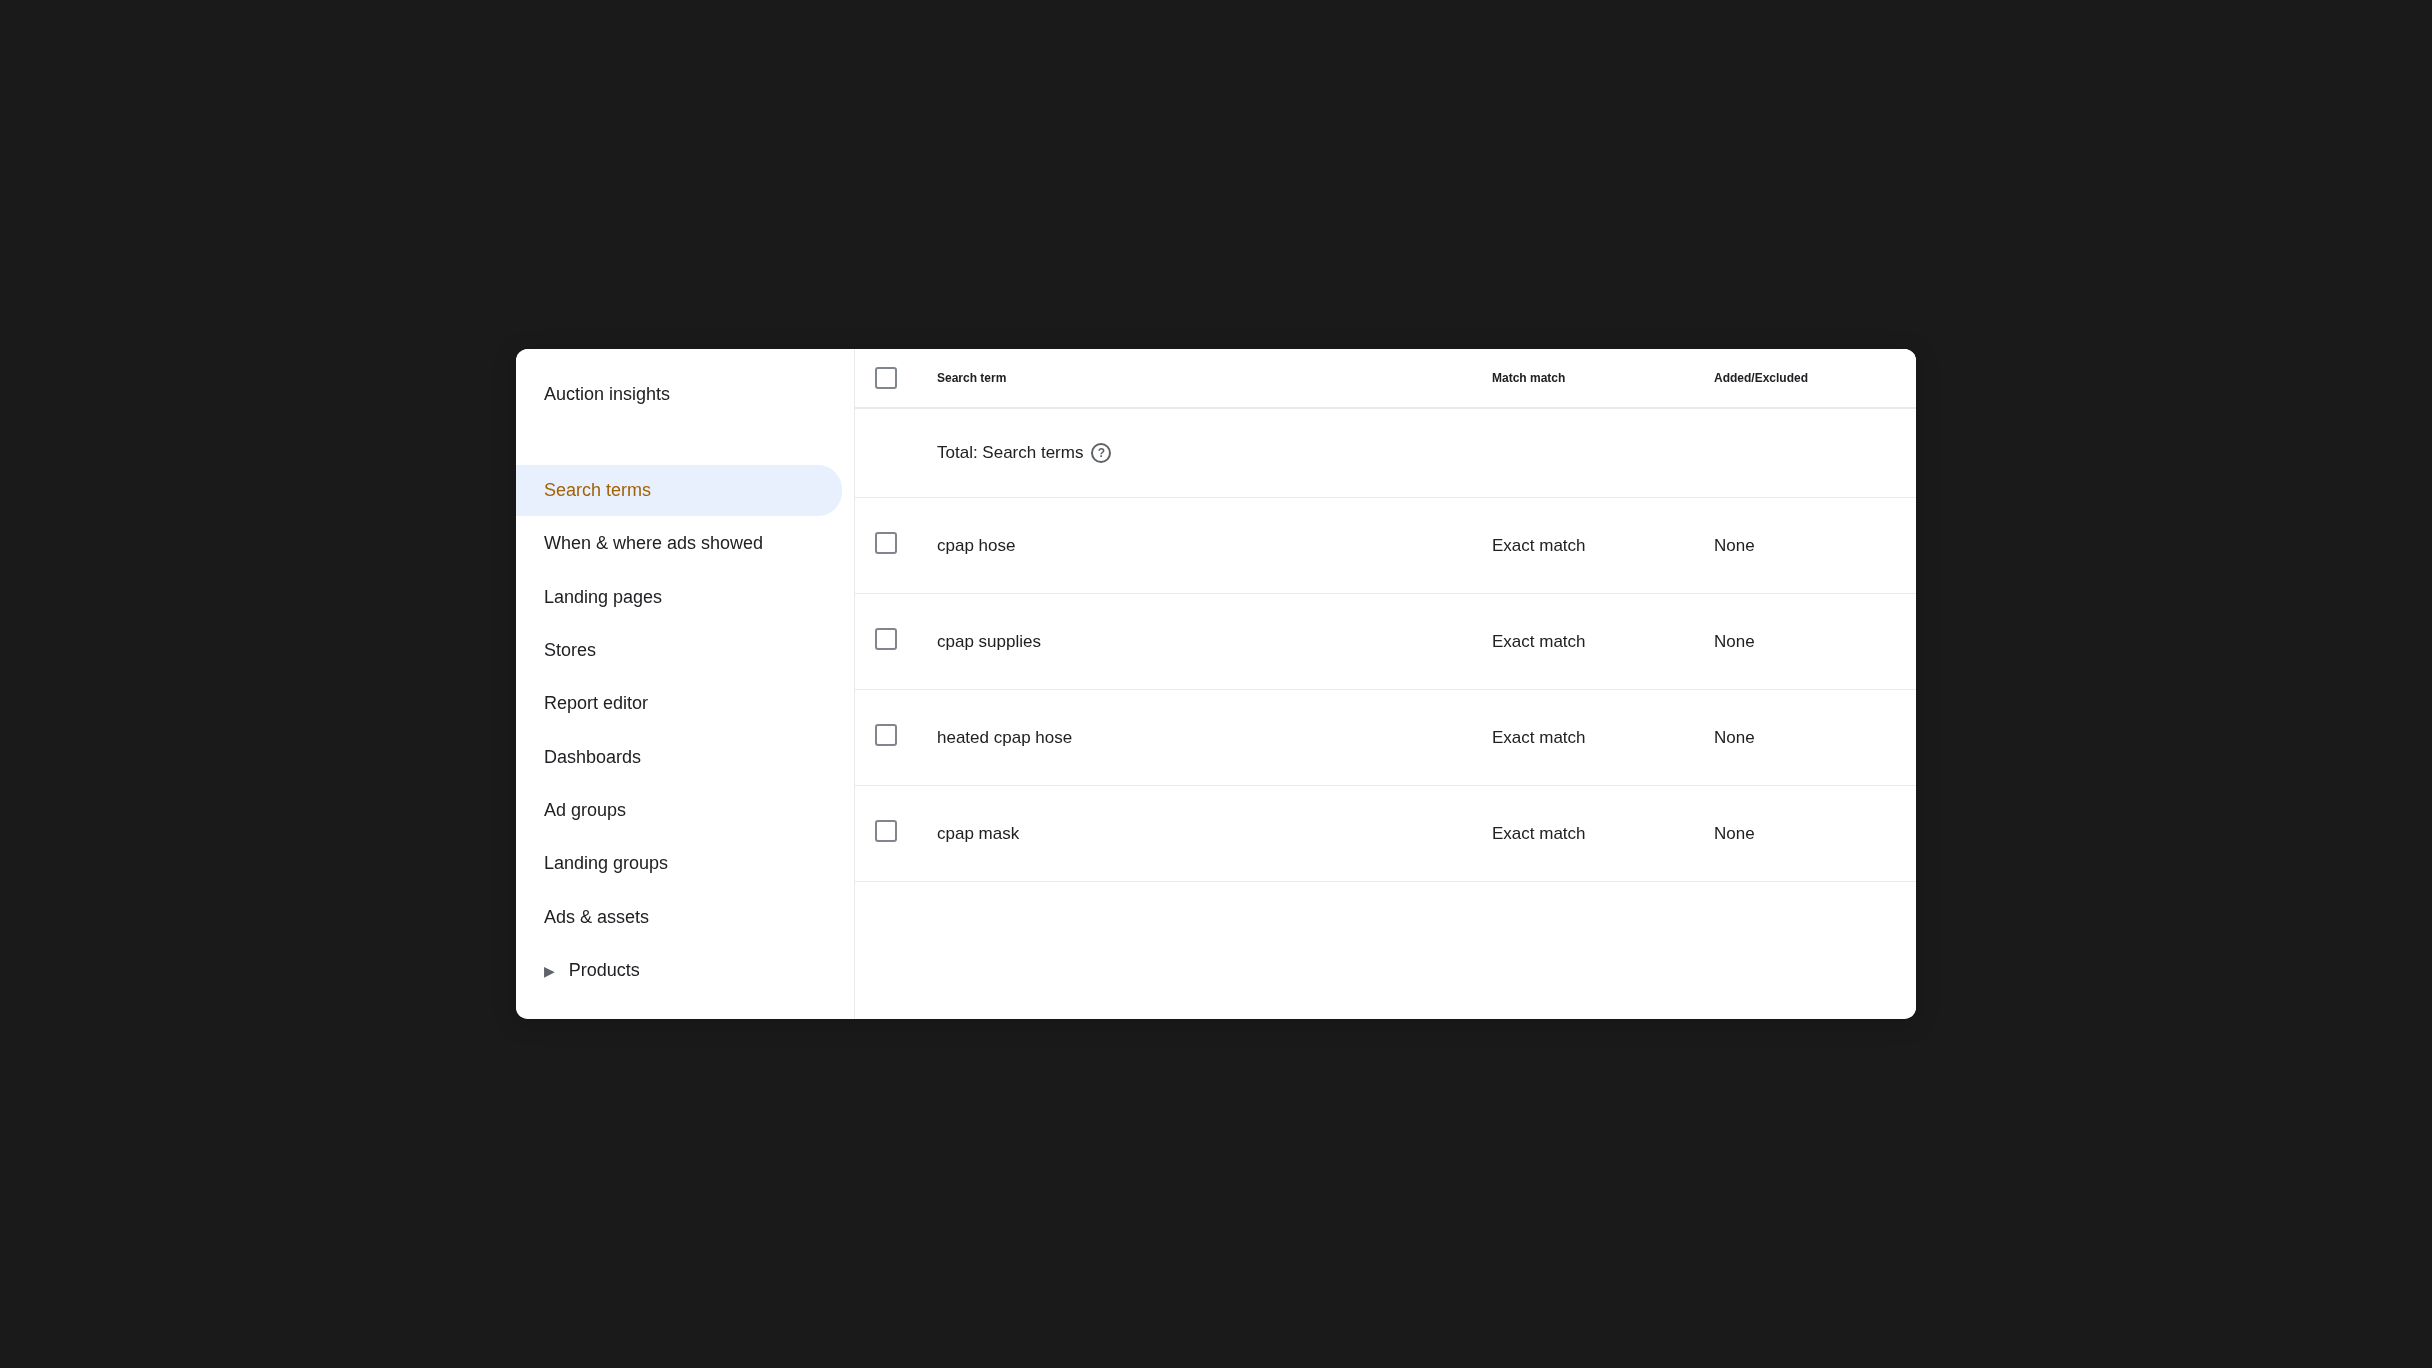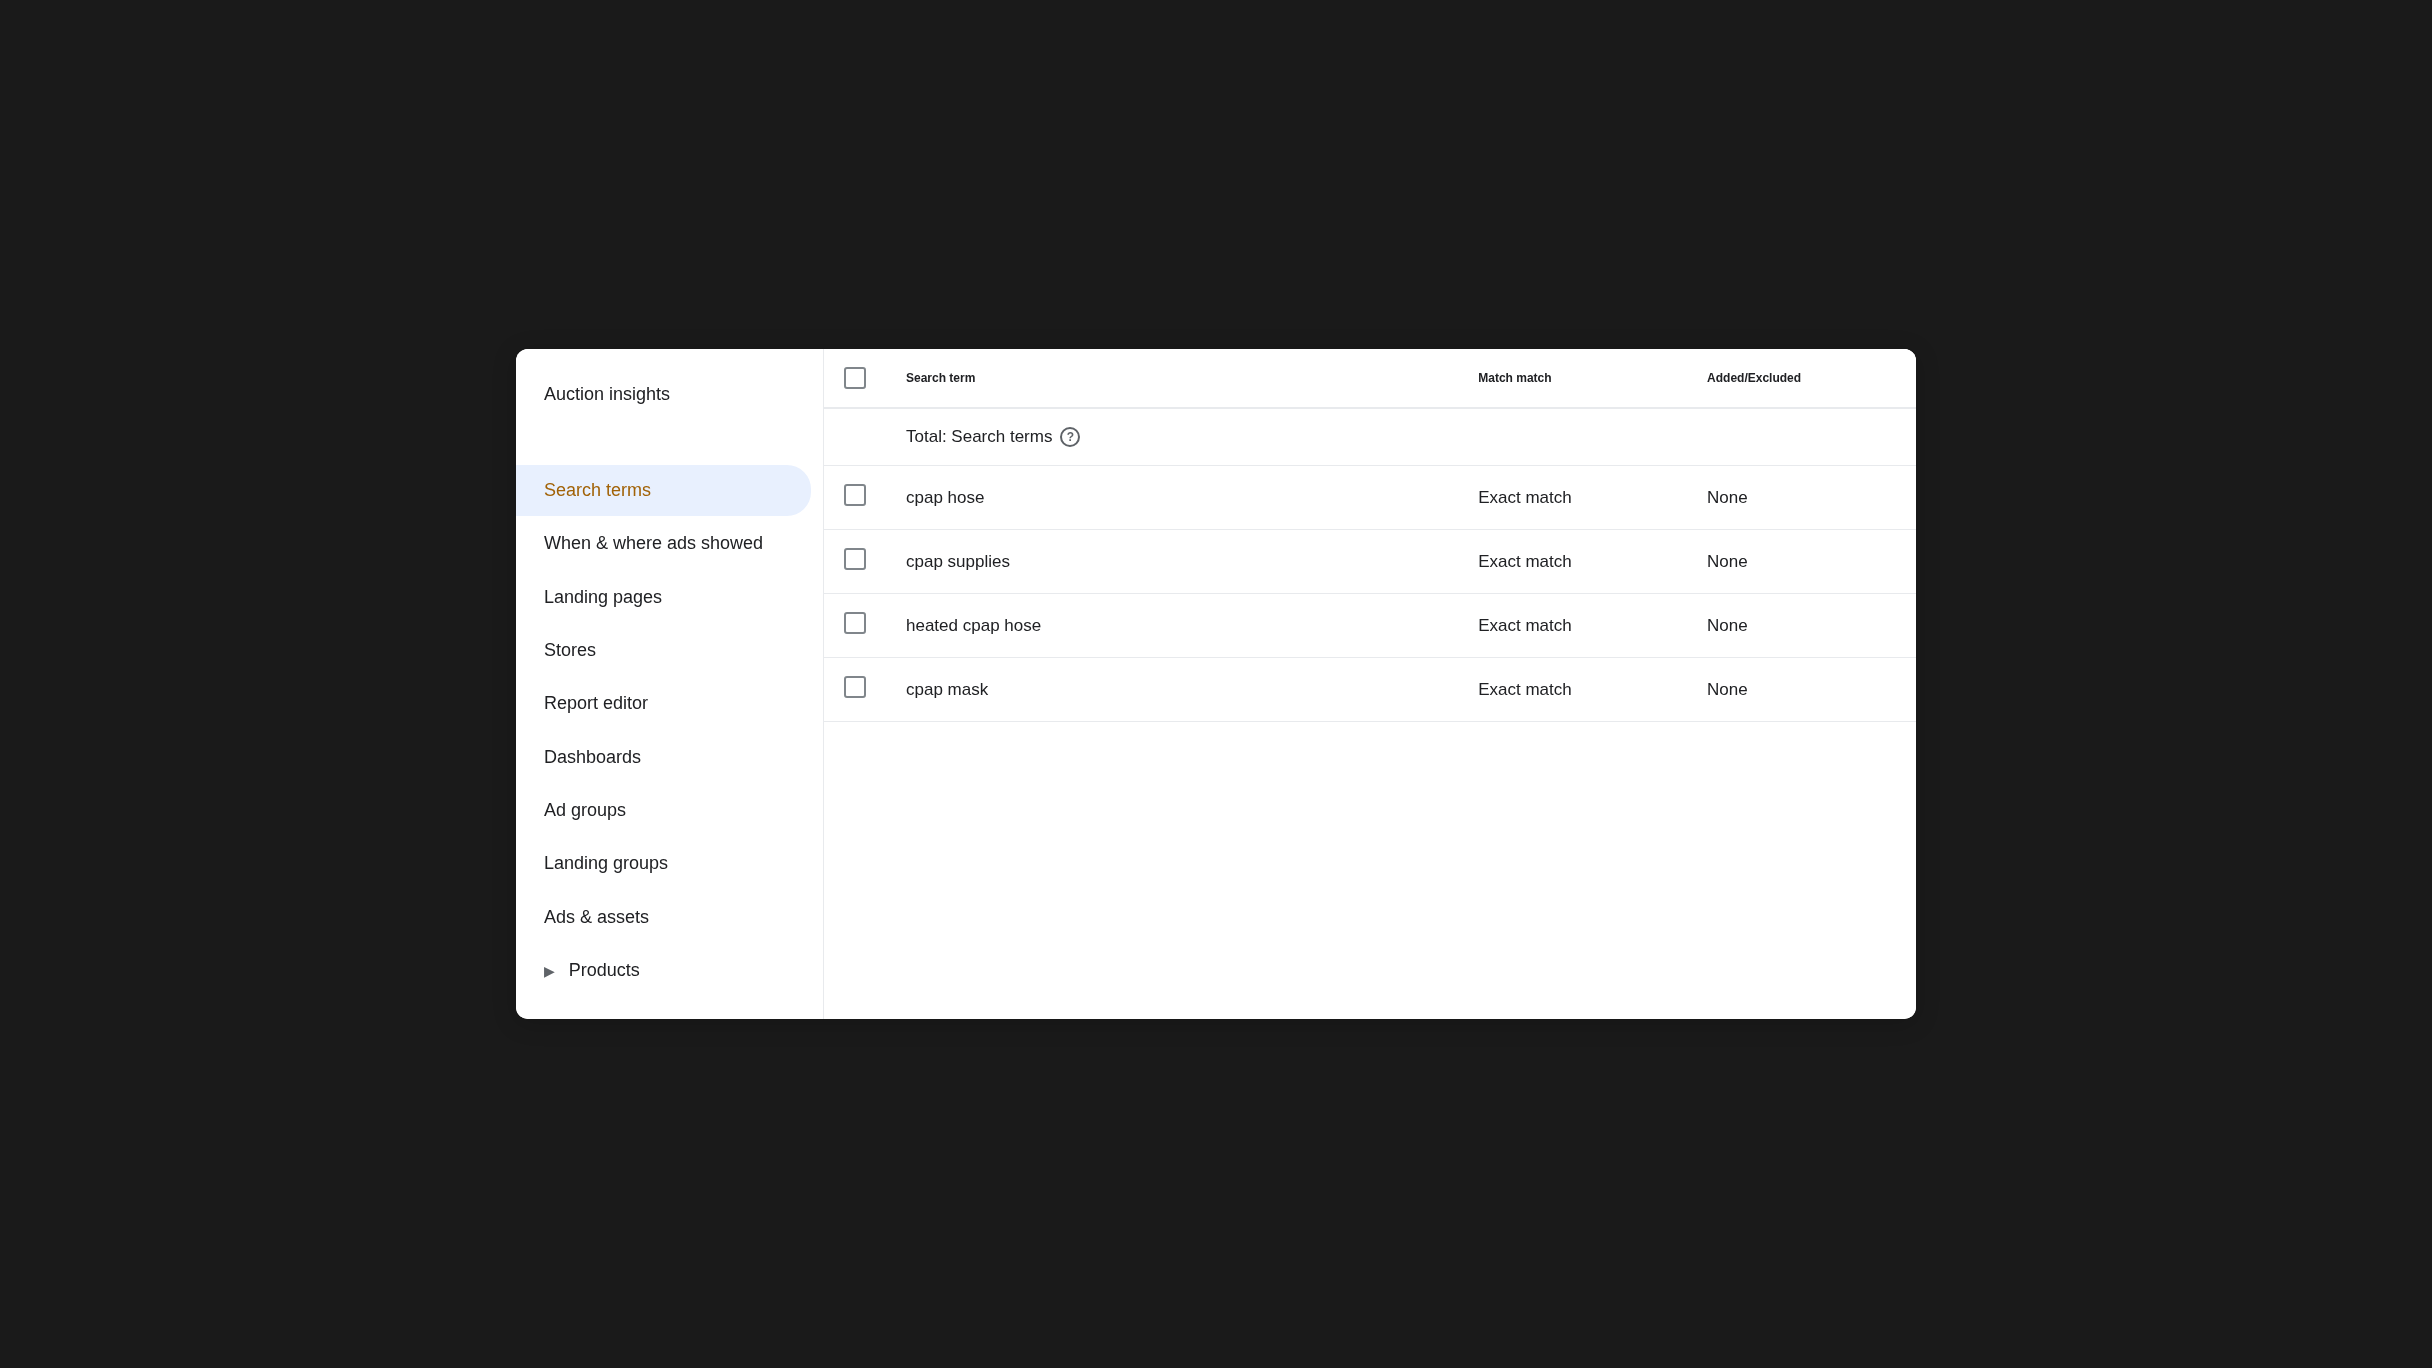--- a/index.html
+++ b/index.html
@@ -22,21 +22,21 @@
       border-radius: 12px;
       display: flex;
       width: 1400px;
       min-height: 540px;
       overflow: hidden;
       box-shadow: 0 4px 24px rgba(0,0,0,0.18);
     }
 
     
     .sidebar {
-      width: 308px;
+      width: 339px;
       background: #fff;
       border-right: 1px solid #e8eaed;
       padding: 20px 0;
       flex-shrink: 0;
     }
 
     .sidebar-item {
       display: flex;
       align-items: center;
       padding: 14px 28px;
@@ -111,21 +111,21 @@
 
     .col-added-excluded {
       min-width: 200px;
     }
 
     .data-table tbody tr {
       border-bottom: 1px solid #e8eaed;
     }
 
     .data-table tbody td {
-      padding: 18px 20px;
+      padding: 34px 20px;
       color: #202124;
       font-size: 17px;
     }
 
     .data-table tbody td:first-child {
       text-align: center;
     }
 
     
     .total-row td {

